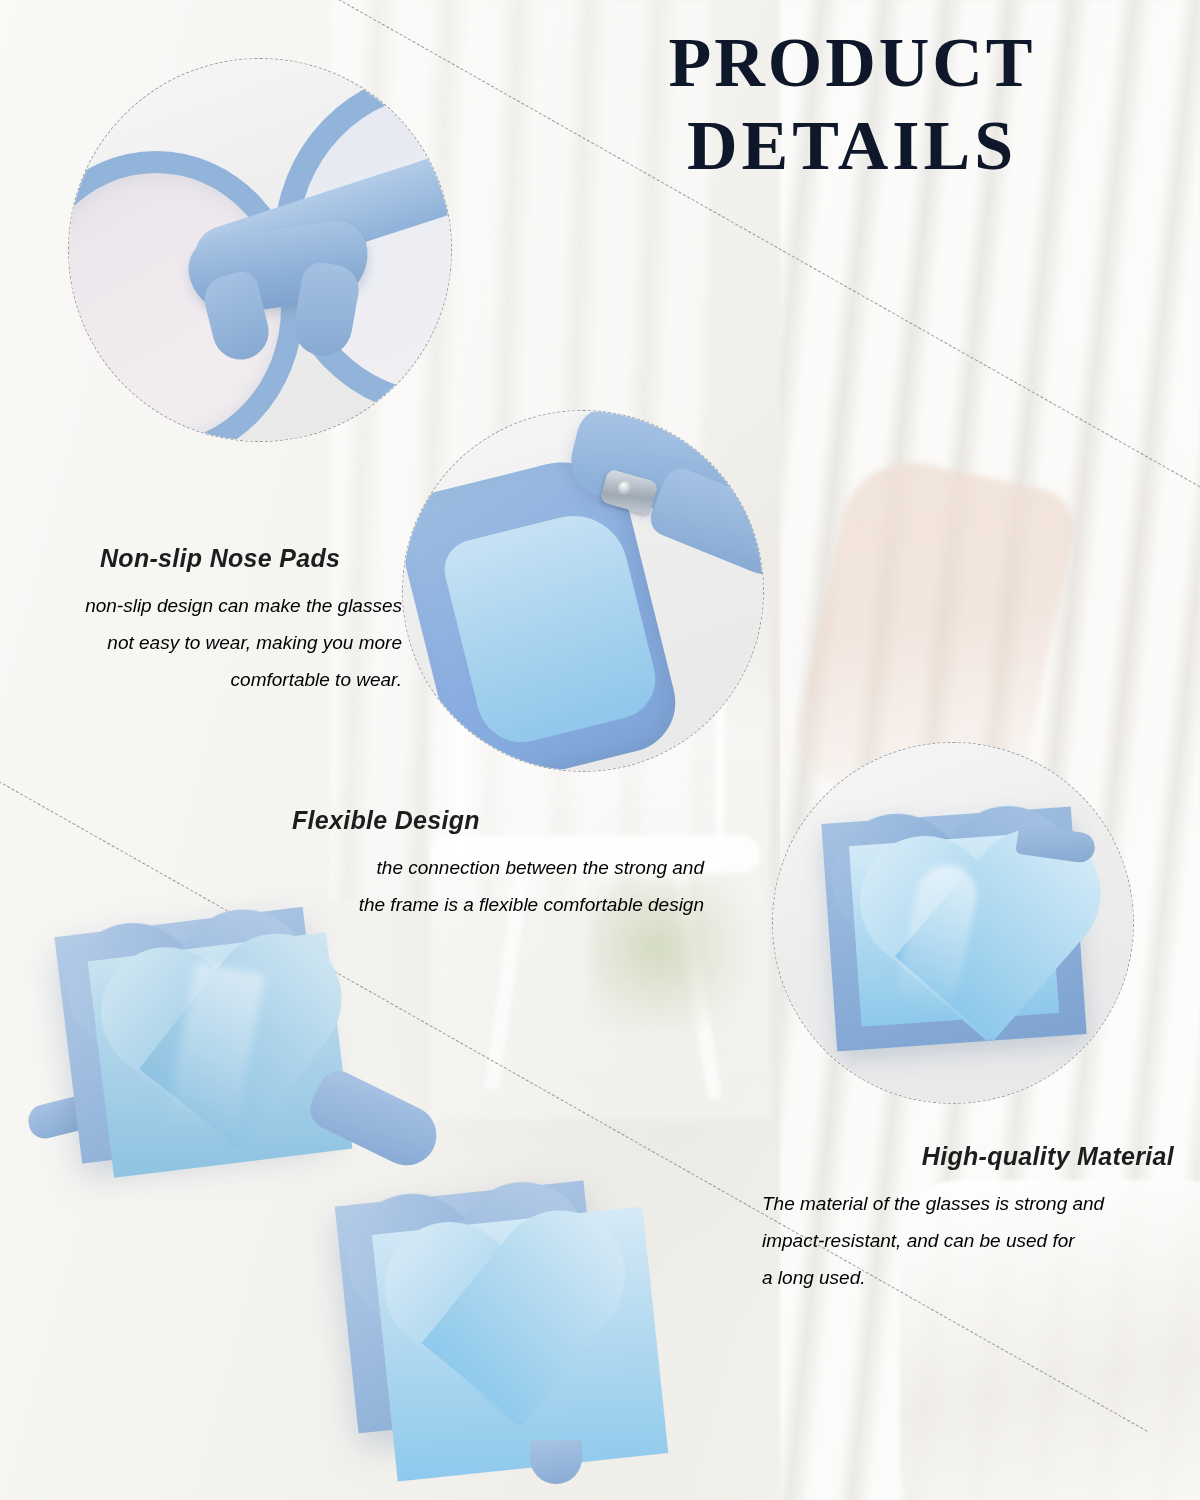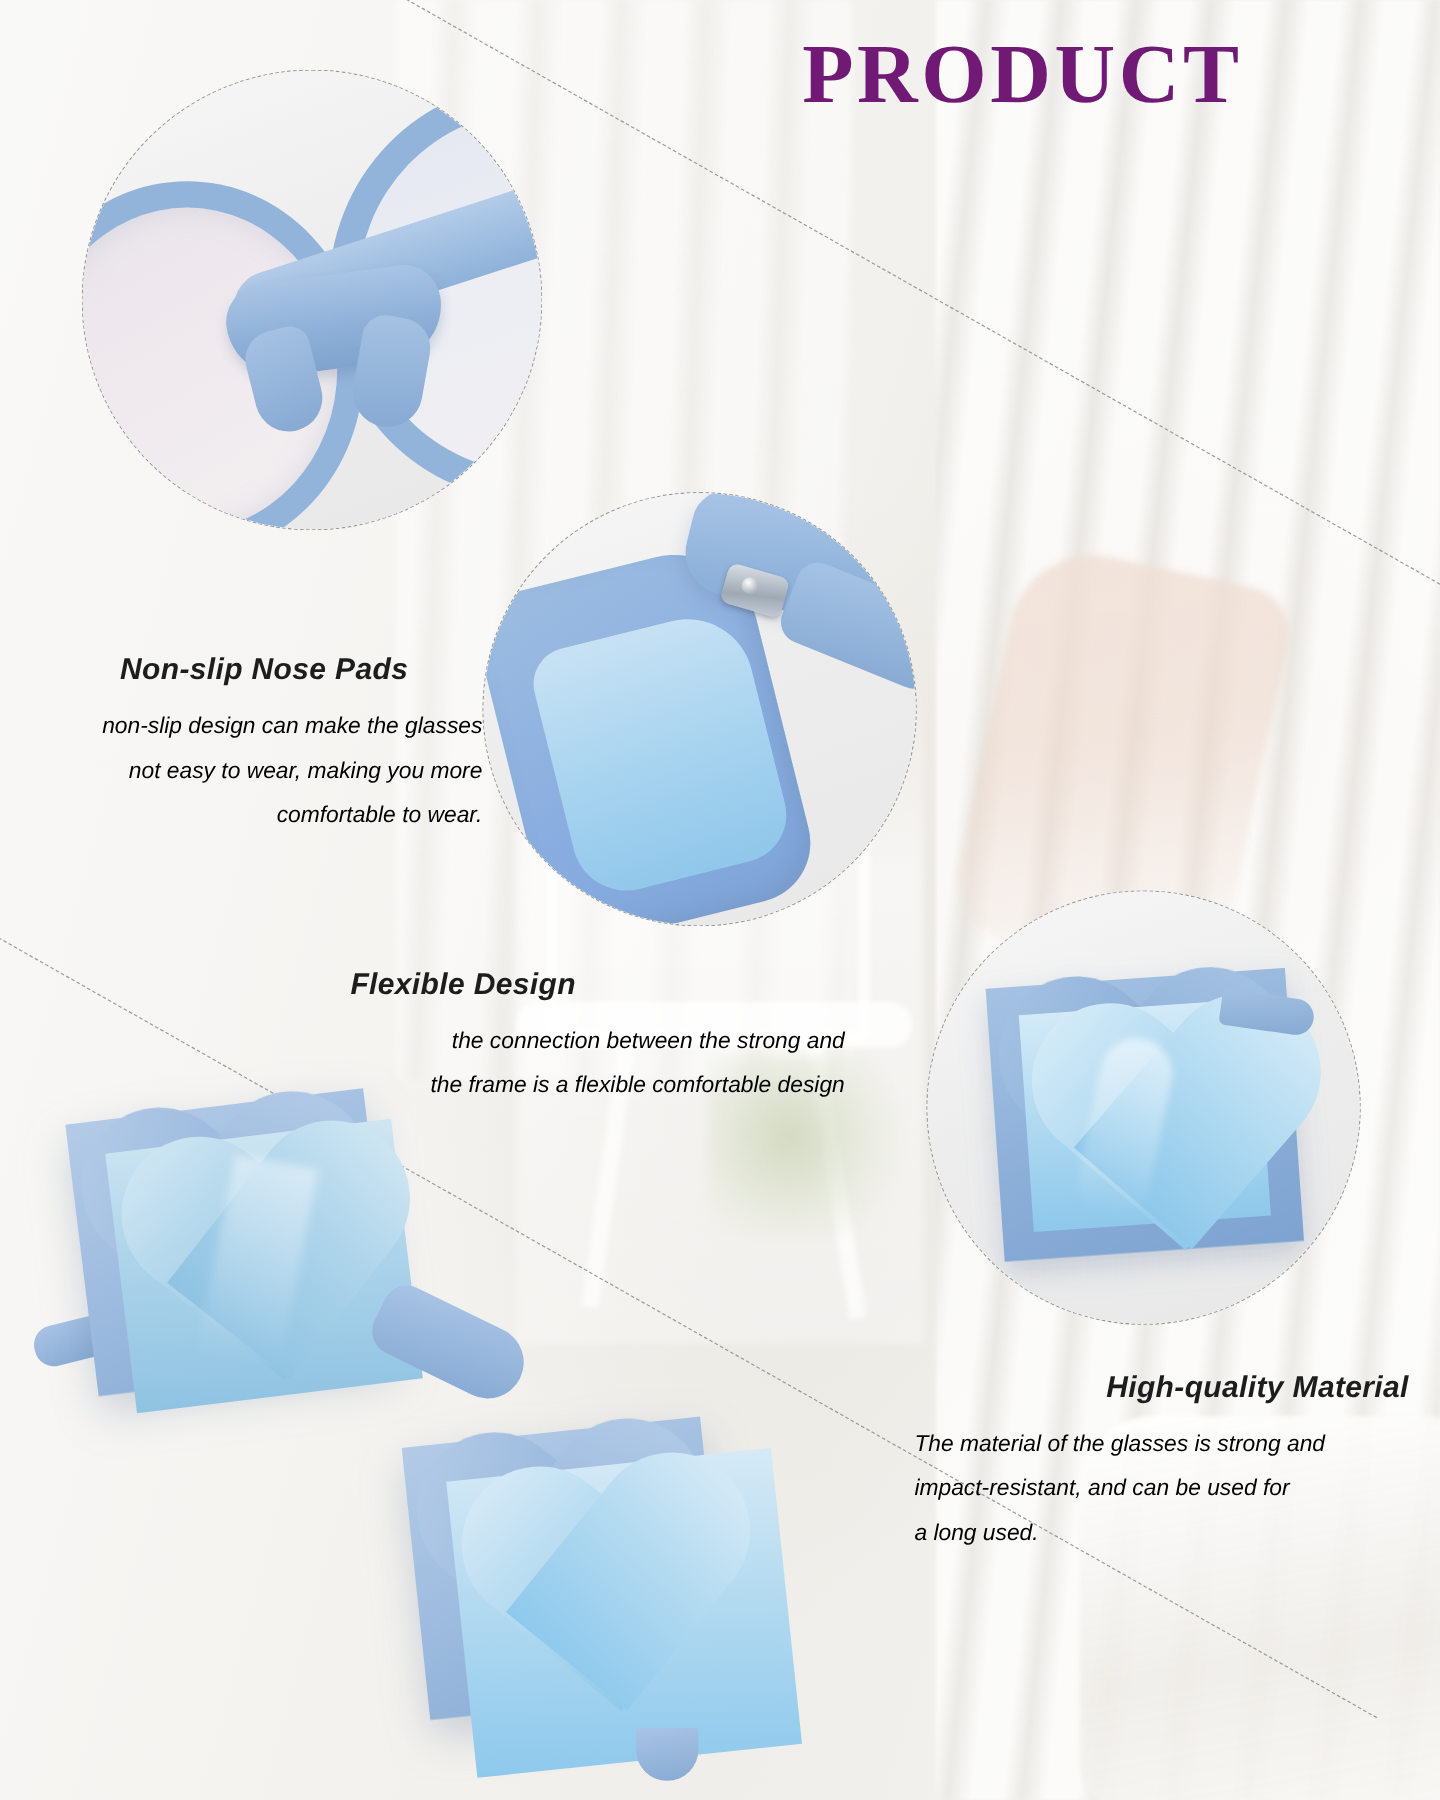--- a/index.html
+++ b/index.html
@@ -137,21 +137,21 @@
 
   
   .title {
     position: absolute;
     right: 28px;
     top: 22px;
     width: 640px;
     text-align: center;
     font-family: "Liberation Serif", serif;
     font-weight: 700;
-    color: #701a75;
+    color: #0f172a;
     font-size: 70px;
     line-height: 1.18;
     letter-spacing: 3px;
   }
   .title .l1 { display:block; }
   .title .l2 { display:block; letter-spacing: 4px; }
 
   
   .circle {
     position: absolute;
@@ -437,20 +437,21 @@
     <div class="greenery"></div>
     <div class="arm-photo"></div>
     <div class="pillow"></div>
   </div>
 
   <div class="diag diag-top"></div>
   <div class="diag diag-bottom"></div>
 
   <div class="title">
     <span class="l1">PRODUCT</span>
+    <span class="l2">DETAILS</span>
   </div>
 
   <div class="circle c1">
     <div class="circle-bg"></div>
     <div class="nb-lens-l"></div>
     <div class="nb-lens-r"></div>
     <div class="nb-top"></div>
     <div class="nb-bridge"></div>
     <div class="nb-pad-l"></div>
     <div class="nb-pad-r"></div>

